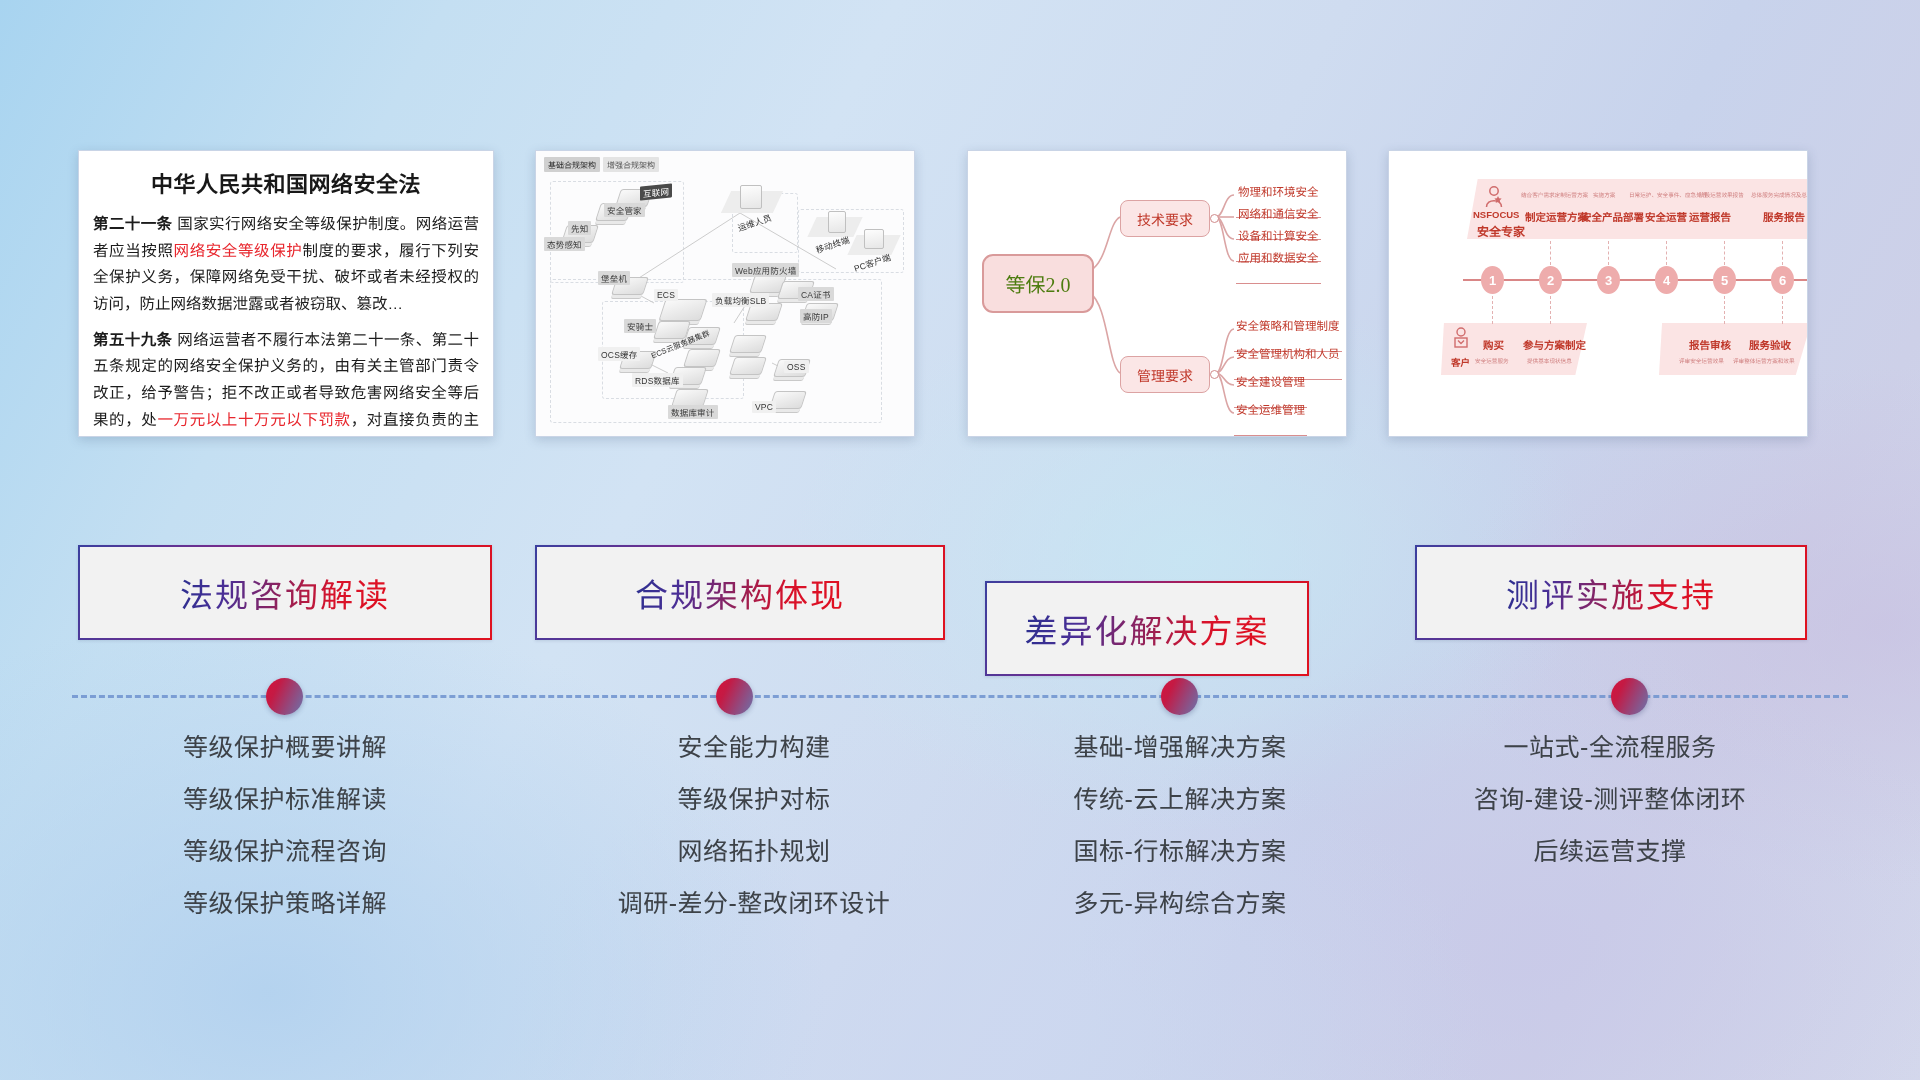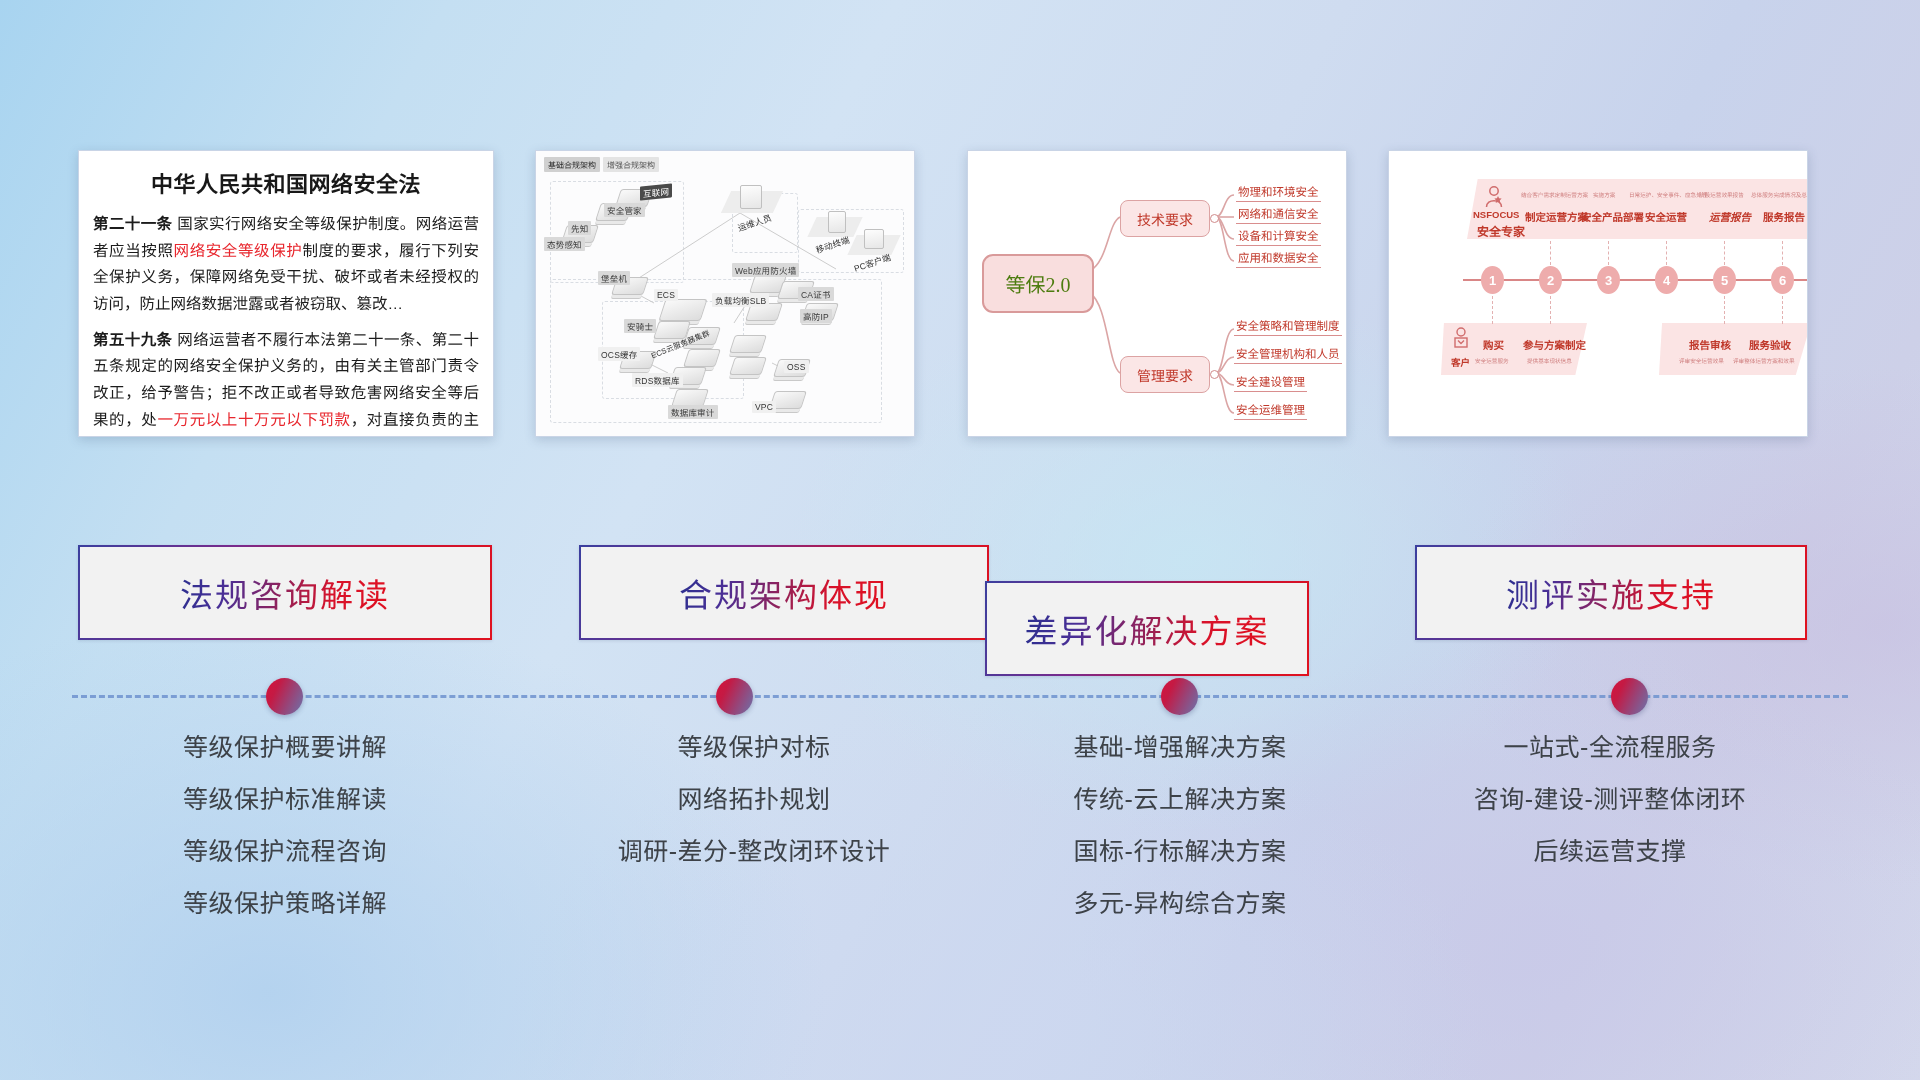--- a/index.html
+++ b/index.html
@@ -85,21 +85,21 @@
     position:absolute;width:88px;height:35px;
     background:#fbe6e6;border:1.6px solid #dca3a3;border-radius:8px;
     display:flex;align-items:center;justify-content:center;
     font-size:14px;color:#c0392b;font-family:"Liberation Serif","DejaVu Serif",serif;
   }
   #mmB1{left:152px;top:49px;}
   #mmB2{left:152px;top:205px;}
   .mm-leaf{
     position:absolute;font-size:11.5px;color:#c0392b;white-space:nowrap;
     font-family:"Liberation Serif","DejaVu Serif",serif;
-    border-bottom:1.6px solid #d98e8e;padding:0 2px 2px 2px;
+    border-bottom:1.6px solid #d98e8e;padding:0 2px 18px 2px;
   }
   .mm-dot{
     position:absolute;width:7px;height:7px;border:1px solid #d08a8a;border-radius:50%;
     background:#fff;
   }
   .mm-svg{position:absolute;inset:0;}
 
   
   #card4{left:1388px;width:418px;height:285px;background:#fff;}
   .rm{position:absolute;inset:0;margin-left:44px;}
@@ -137,21 +137,21 @@
   .pill-txt{
     font-size:33px;font-weight:500;letter-spacing:2px;
     background:linear-gradient(100deg,#2b2f8f 0%,#4a2f96 22%,#9b1f52 52%,#d8122a 72%,#e01020 100%);
     -webkit-background-clip:text;background-clip:text;color:transparent;
     -webkit-text-fill-color:transparent;
     white-space:nowrap;
   }
   #pill1{left:78px;width:414px;border:2px solid;
     border-image:linear-gradient(115deg,#3b3f9e 0%,#7a2a8c 35%,#cc1030 70%,#e0121f 100%) 1;}
   #pill2{left:535px;width:410px;border:2px solid;
-    border-image:linear-gradient(115deg,#3b3f9e 0%,#7a2a8c 35%,#cc1030 70%,#e0121f 100%) 1;margin-left:44px;}
+    border-image:linear-gradient(115deg,#3b3f9e 0%,#7a2a8c 35%,#cc1030 70%,#e0121f 100%) 1;}
   #pill3{left:985px;width:324px;border:2px solid;
     border-image:linear-gradient(115deg,#3b3f9e 0%,#7a2a8c 35%,#cc1030 70%,#e0121f 100%) 1;margin-top:36px;}
   #pill4{left:1415px;width:392px;border:2px solid;
     border-image:linear-gradient(115deg,#3b3f9e 0%,#7a2a8c 35%,#cc1030 70%,#e0121f 100%) 1;}
 
   
   .timeline{position:absolute;left:0;top:660px;width:1920px;height:80px;}
   .tl-line{
     position:absolute;left:72px;top:35px;width:1776px;height:0;
     border-top:3px dashed #6f93cf;opacity:.85;
@@ -390,21 +390,21 @@
         <div class="rm-sub" style="left:88px;top:40px;">结合客户需求定制运营方案</div>
         <div class="rm-lbl" style="left:92px;top:58px;">制定运营方案</div>
 
         <div class="rm-sub" style="left:160px;top:40px;">实施方案</div>
         <div class="rm-lbl" style="left:148px;top:58px;">安全产品部署</div>
 
         <div class="rm-sub" style="left:196px;top:40px;">日常运护、安全事件、应急处理</div>
         <div class="rm-lbl" style="left:212px;top:58px;">安全运营</div>
 
         <div class="rm-sub" style="left:266px;top:40px;">阶段运营效果报告</div>
-        <div class="rm-lbl" style="left:276px;top:58px;font-style:italic;">运营报告</div>
+        <div class="rm-lbl" style="left:256px;top:58px;">运营报告</div>
 
         <div class="rm-sub" style="left:318px;top:40px;">总体服务完成情况及总体运营效果</div>
         <div class="rm-lbl" style="left:330px;top:58px;">服务报告</div>
 
         <div class="rm-lbl" style="left:50px;top:186px;">购买</div>
         <div class="rm-sub" style="left:42px;top:206px;">安全运营服务</div>
 
         <div class="rm-lbl" style="left:90px;top:186px;">参与方案制定</div>
         <div class="rm-sub" style="left:94px;top:206px;">提供基本现状信息</div>
 
@@ -441,20 +441,21 @@
   </div>
 
   <div class="lists">
     <div class="list-col" id="col1">
       <div class="list-item">等级保护概要讲解</div>
       <div class="list-item">等级保护标准解读</div>
       <div class="list-item">等级保护流程咨询</div>
       <div class="list-item">等级保护策略详解</div>
     </div>
     <div class="list-col" id="col2">
+      <div class="list-item">安全能力构建</div>
       <div class="list-item">等级保护对标</div>
       <div class="list-item">网络拓扑规划</div>
       <div class="list-item">调研-差分-整改闭环设计</div>
     </div>
     <div class="list-col" id="col3">
       <div class="list-item">基础-增强解决方案</div>
       <div class="list-item">传统-云上解决方案</div>
       <div class="list-item">国标-行标解决方案</div>
       <div class="list-item">多元-异构综合方案</div>
     </div>

